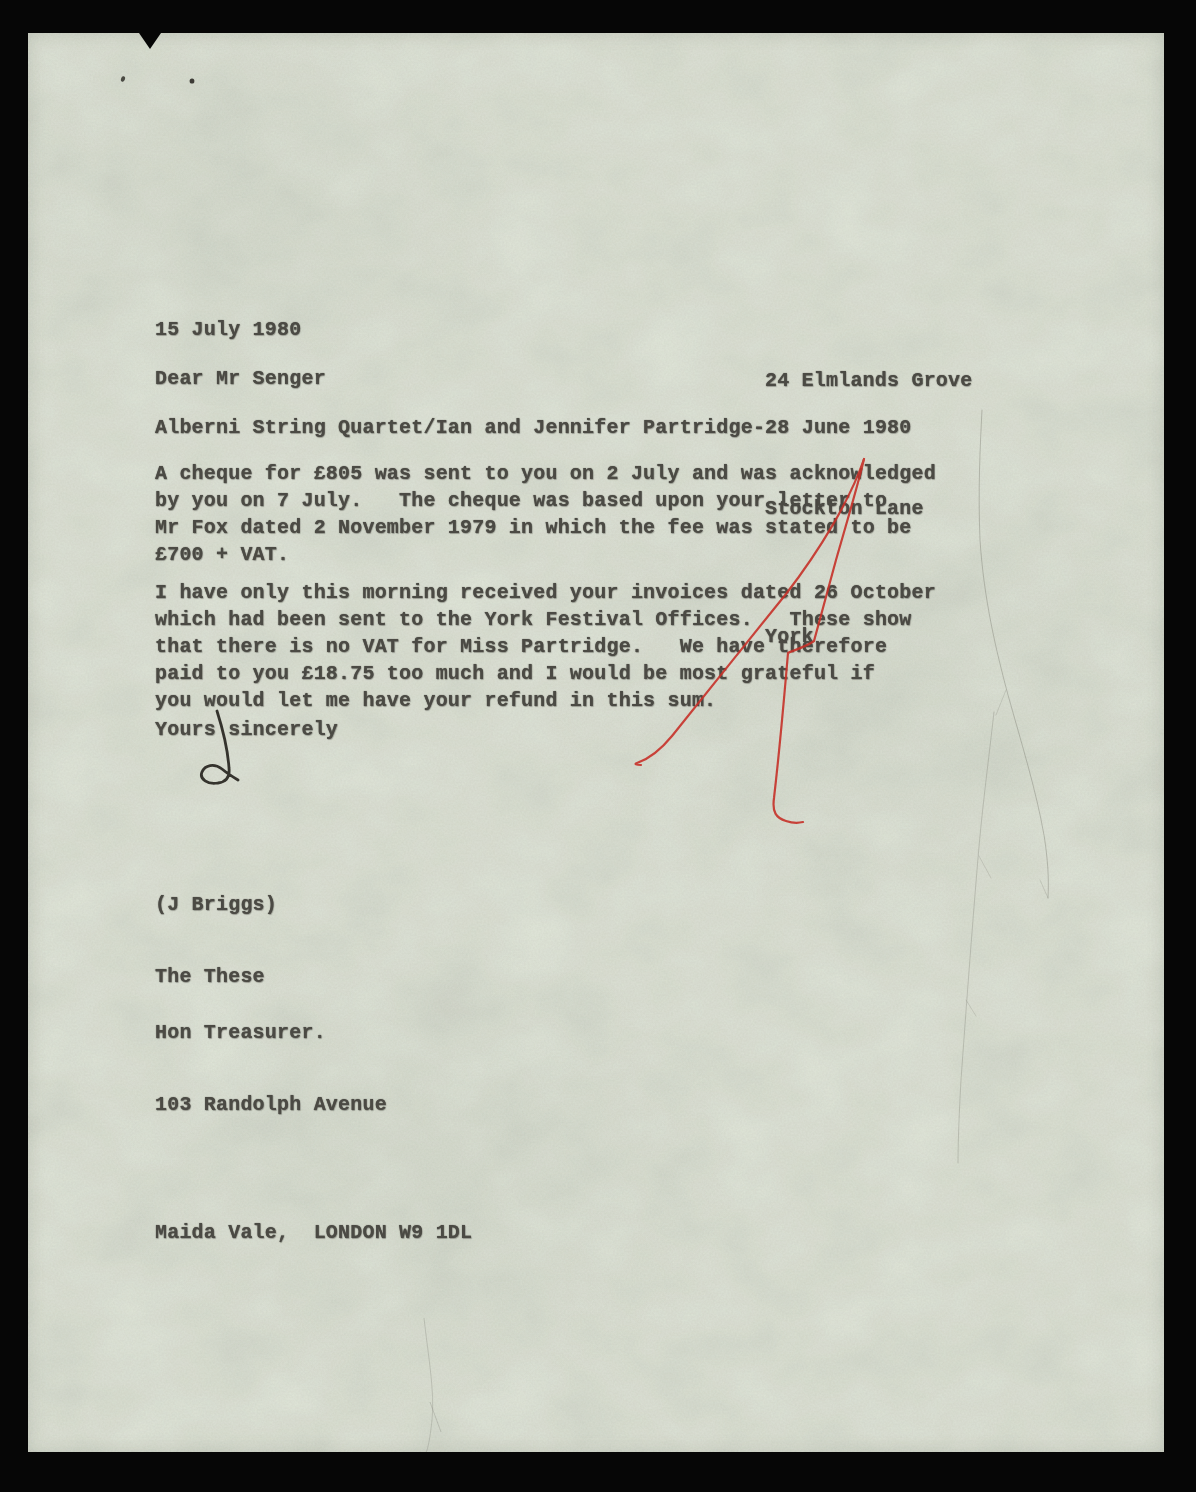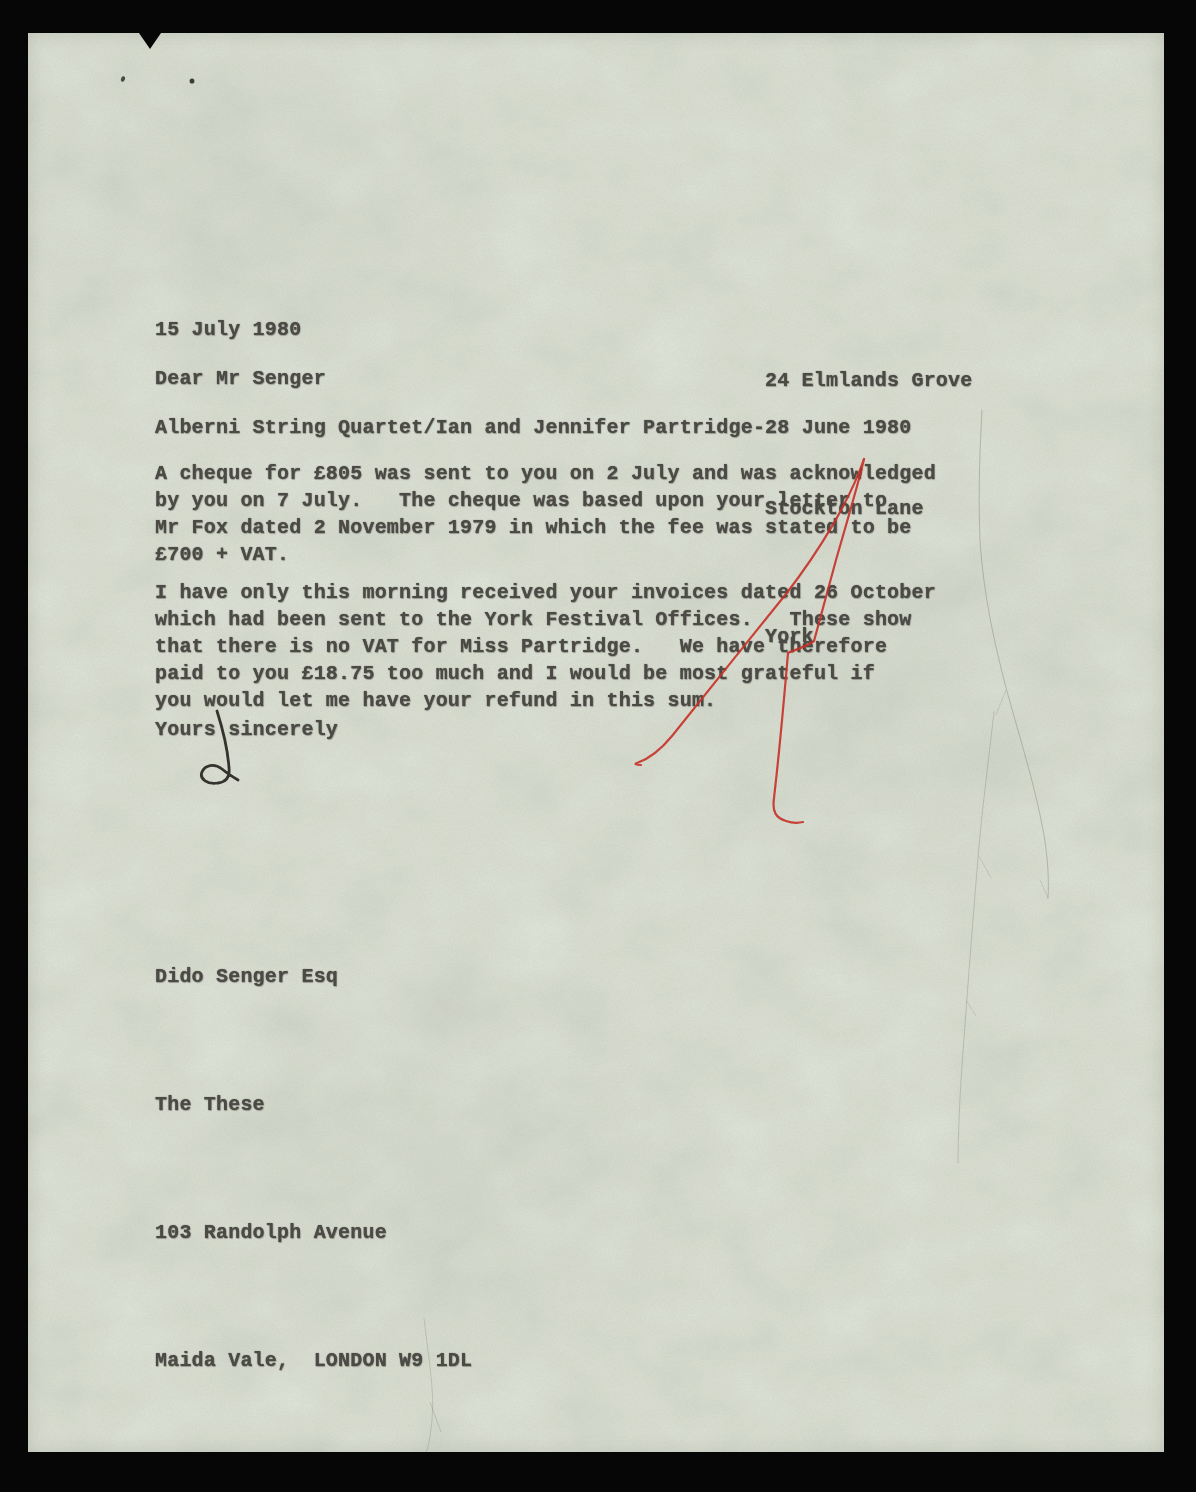--- a/index.html
+++ b/index.html
@@ -94,23 +94,26 @@
 £700 + VAT.</div>
 
   <div class="tw" style="left:155px; top:579px;">I have only this morning received your invoices dated 26 October
 which had been sent to the York Festival Offices.   These show
 that there is no VAT for Miss Partridge.   We have therefore
 paid to you £18.75 too much and I would be most grateful if
 you would let me have your refund in this sum.</div>
 
   <div class="tw" style="left:155px; top:716px;">Yours sincerely</div>
 
+  <div class="tw" style="left:155px; top:790px;">
+    <span class="line">(J Briggs)</span>
+    <span class="line">Hon Treasurer.</span>
+  </div>
 
   <div class="tw" style="left:155px; top:862px;">
-    <span class="line">Dido Senger Esq</span>
     <span class="line">The These</span>
     <span class="line">103 Randolph Avenue</span>
     <span class="line">Maida Vale,  LONDON W9 1DL</span>
   </div>
 
   <svg class="marks" viewBox="0 0 1196 1492">
 
     <polygon points="139,33 161,33 150,49" fill="#060606"></polygon>
 
     <ellipse cx="123" cy="79" rx="2" ry="2.8" transform="rotate(18 123 79)" fill="#33312c" opacity="0.85"></ellipse>

